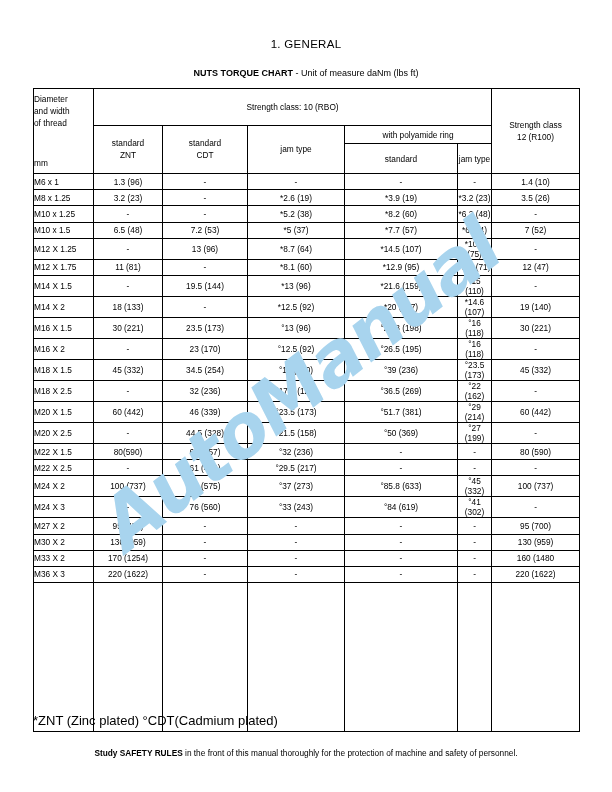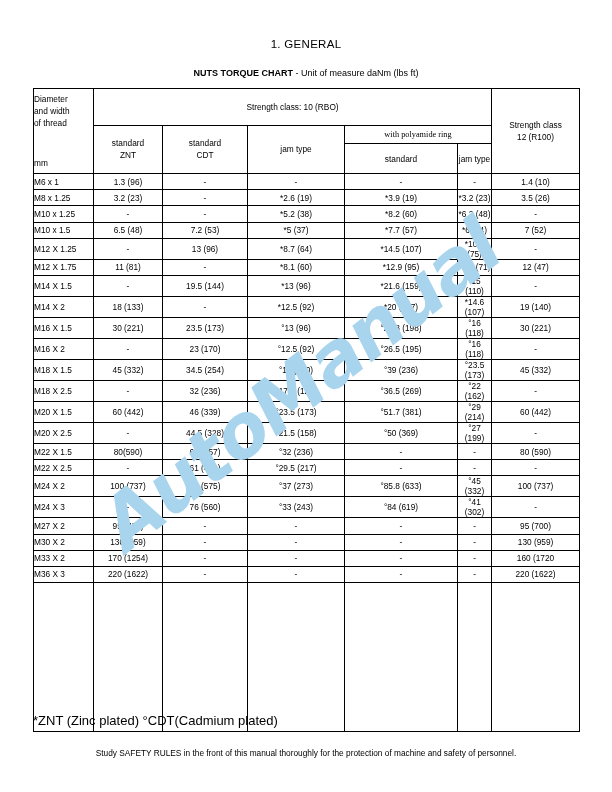--- a/index.html
+++ b/index.html
@@ -103,21 +103,20 @@
   .h-sub {
     text-align: center;
     height: 46px;
     line-height: 1.35;
   }
   .h-span {
     height: 36px;
   }
   .h-poly {
     height: 17px;
-    font-family: Liberation Serif, serif;
   }
   .h-pair {
     height: 29px;
   }
   .h-class12 {
     text-align: center;
     line-height: 1.45;
     font-size: 8.3px;
   }
 
@@ -147,21 +146,21 @@
   }
   .safety {
     position: absolute;
     left: 0;
     top: 748px;
     width: 612px;
     text-align: center;
     font-size: 8.3px;
   }
   .safety .bold {
-    font-weight: normal;
+    font-weight: bold;
   }
   .page-num {
     position: absolute;
     left: 0;
     top: 766px;
     width: 612px;
     text-align: center;
     font-size: 8.3px;
   }
 </style>
@@ -404,21 +403,21 @@
             <td class="c-val">-</td>
             <td class="c-val">130 (959)</td>
           </tr>
           <tr class="drow">
             <td class="c-label">M33 X 2</td>
             <td class="c-val">170 (1254)</td>
             <td class="c-val">-</td>
             <td class="c-val">-</td>
             <td class="c-val">-</td>
             <td class="c-val">-</td>
-            <td class="c-val">160 (1720</td>
+            <td class="c-val">160 (1480</td>
           </tr>
           <tr class="drow">
             <td class="c-label">M36 X 3</td>
             <td class="c-val">220 (1622)</td>
             <td class="c-val">-</td>
             <td class="c-val">-</td>
             <td class="c-val">-</td>
             <td class="c-val">-</td>
             <td class="c-val">220 (1622)</td>
           </tr>

